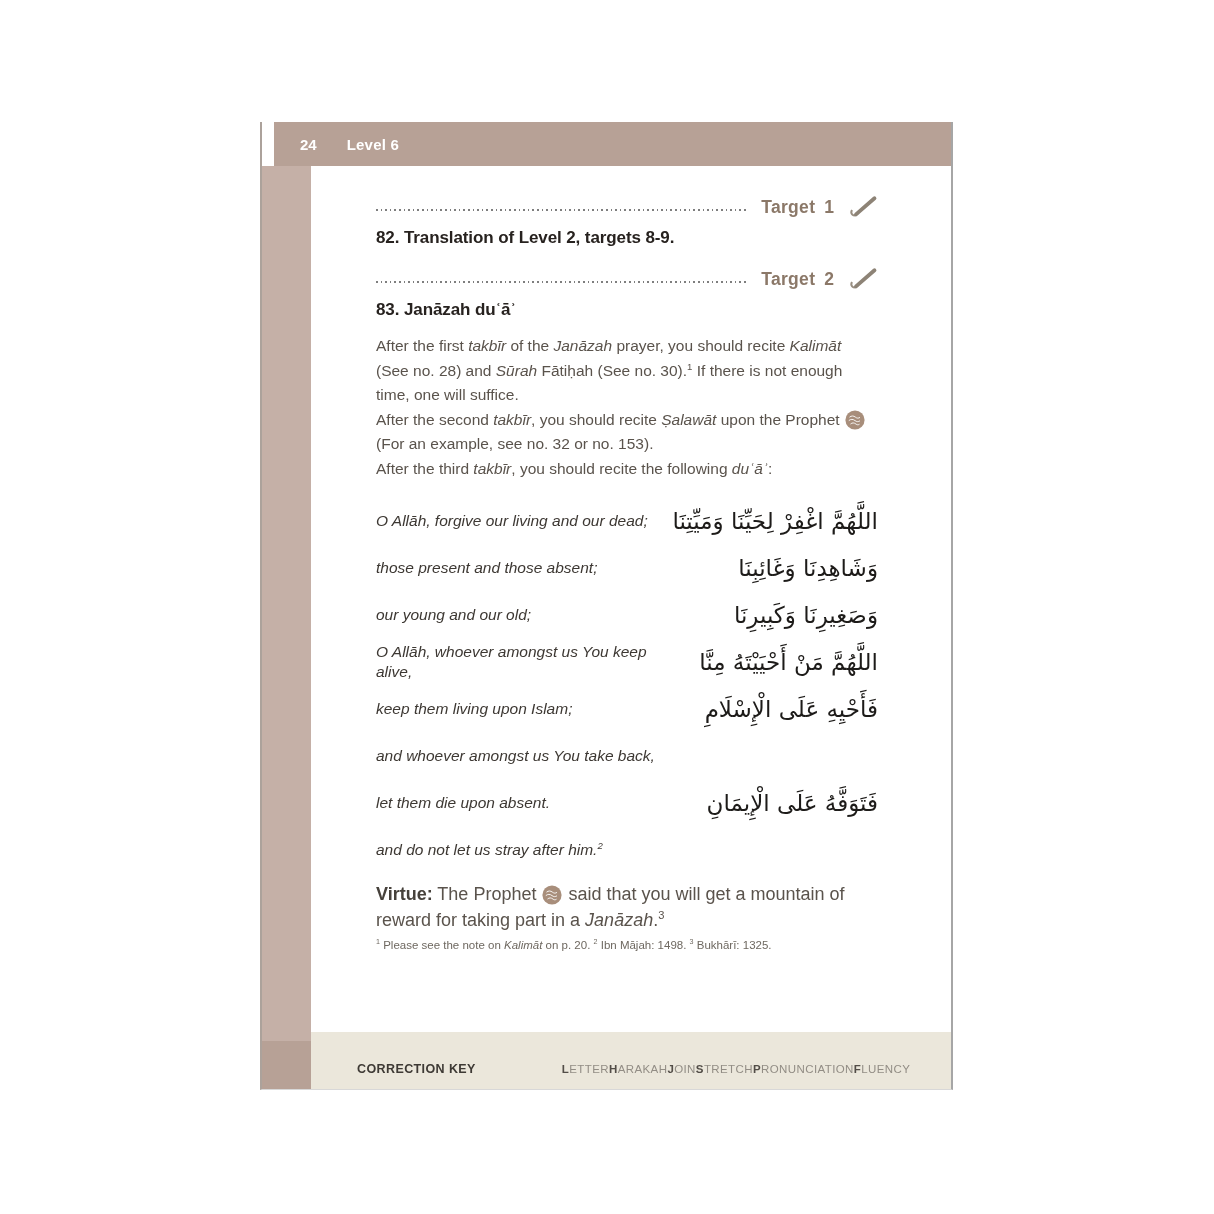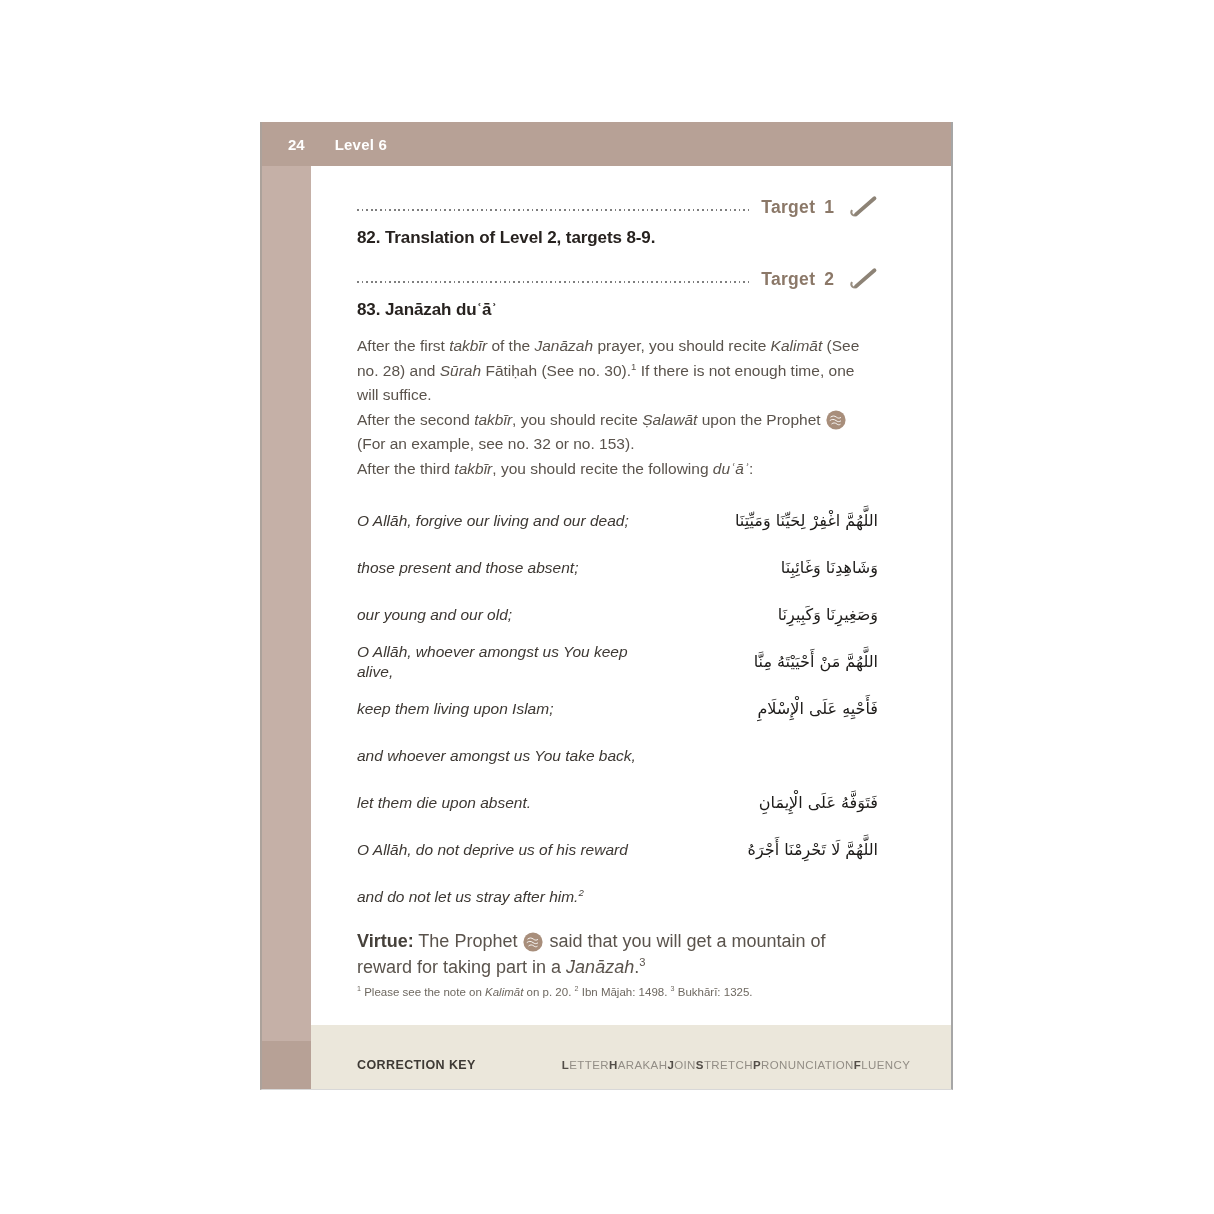--- a/index.html
+++ b/index.html
@@ -11,32 +11,32 @@
   .canvas{position:relative;width:1214px;height:1214px;background:#ffffff;overflow:hidden;}
 
   .page{
     position:absolute;left:260px;top:122px;width:693px;height:968px;
     background:#ffffff;box-sizing:border-box;
     border-left:2px solid #aca29b;border-right:2px solid #a6a6a6;
     border-bottom:1px solid #d8d8d8;
   }
 
   .header-bar{
-    position:absolute;top:0;left:0;right:0;height:44px;background:#b7a196;
+    position:absolute;top:0;left:12px;right:0;height:44px;background:#b7a196;
     display:flex;align-items:center;color:#ffffff;font-weight:bold;font-size:15px;
   }
   .header-bar .page-num{margin-left:26px;}
   .header-bar .level{margin-left:30px;letter-spacing:.2px;}
 
   .side-strip{position:absolute;top:44px;left:0;width:49px;bottom:48px;background:#c5b0a7;}
   .side-strip-bottom{position:absolute;bottom:0;left:0;width:49px;height:48px;background:#b7a196;}
 
   .content{
     position:absolute;top:44px;left:49px;right:0;bottom:48px;background:#ffffff;
-    box-sizing:border-box;padding:28px 73px 0 46px;overflow:hidden;
+    box-sizing:border-box;padding:28px 73px 0 65px;overflow:hidden;
   }
 
   .target-row{display:flex;align-items:center;height:26px;}
   .target-row.second{margin-top:14px;}
   .leader{
     flex:1;height:2px;margin-right:12px;margin-top:5px;
     background-image:repeating-linear-gradient(to right,#7e7e7e 0 1.7px,transparent 1.7px 4.6px);
   }
   .target-label{color:#8b7868;font-weight:bold;font-size:17.5px;letter-spacing:.3px;}
   .target-num{color:#8b7868;font-weight:bold;font-size:17.5px;margin-left:9px;}
@@ -51,33 +51,33 @@
   p.body em,.en em{font-style:italic;}
   sup{font-size:62%;vertical-align:super;line-height:0;}
 
   .dua-table{margin-top:16px;}
   .dua-row{display:flex;align-items:center;min-height:47px;}
   .en{
     width:282px;font-style:italic;font-size:15.5px;line-height:20px;color:#3d3833;
   }
   .ar{
     flex:1;text-align:right;direction:rtl;white-space:nowrap;
-    font-family:"DejaVu Sans",sans-serif;font-size:16px;line-height:40px;color:#1d1b19;
+    font-family:"DejaVu Sans",sans-serif;font-size:23px;line-height:40px;color:#1d1b19;
   }
 
   p.virtue{font-size:18px;line-height:26px;color:#5a534c;margin:8px 0 0 0;}
   p.virtue strong{color:#46413b;}
   p.footnote{font-size:11.5px;line-height:15px;color:#6e6860;margin:5px 0 0 0;}
 
   .pbuh{
     display:inline-block;width:20px;height:20px;vertical-align:-5px;margin:0 1px;
   }
 
   .correction-bar{
-    position:absolute;left:49px;right:0;bottom:0;height:64px;background:#ebe7db;
+    position:absolute;left:49px;right:0;bottom:0;height:57px;background:#ebe7db;
     display:flex;align-items:center;box-sizing:border-box;padding:16px 76px 0 46px;
   }
   .ck-title{font-size:12.5px;font-weight:bold;color:#3e3a35;letter-spacing:.4px;white-space:nowrap;}
   .ck-items{flex:1;display:flex;justify-content:center;margin-left:86px;}
   .ck-item{font-size:11.5px;letter-spacing:.4px;color:#928d85;white-space:nowrap;}
   .ck-item b{color:#524d47;font-weight:bold;}
 </style>
 </head>
 <body>
 
@@ -151,24 +151,20 @@
           <div class="ar">فَأَحْيِهِ عَلَى الْإِسْلَامِ</div>
         </div>
         <div class="dua-row">
           <div class="en"><span>and whoever amongst us You take back,</span></div>
         </div>
         <div class="dua-row">
           <div class="en"><span>let them die upon absent.</span></div>
           <div class="ar">فَتَوَفَّهُ عَلَى الْإِيمَانِ</div>
         </div>
         <div class="dua-row">
-          <div class="en"><span>O Allāh, do not deprive us of his reward</span></div>
-          <div class="ar">اللَّهُمَّ لَا تَحْرِمْنَا أَجْرَهُ</div>
-        </div>
-        <div class="dua-row">
           <div class="en"><span>and do not let us stray after him.</span><sup>2</sup></div>
         </div>
       </div>
 
       <p class="virtue"><strong>Virtue:</strong><span> The Prophet </span><span class="pbuh"><svg width="20" height="20" viewBox="0 0 20 20">
               <circle cx="10" cy="10" r="9.6" fill="#a88e7b"></circle>
               <path d="M4.5 7.2 c2 -1.6 4 -1.6 6 0 c1.5 1.2 3 1.2 4.5 0.2" fill="none" stroke="#fff" stroke-width="0.9"></path>
               <path d="M3.8 10.6 c2 -1.6 4.2 -1.6 6.2 0 c1.6 1.3 3.4 1.3 5 0.2" fill="none" stroke="#fff" stroke-width="0.9"></path>
               <path d="M5.5 14 c1.8 -1.4 3.6 -1.4 5.4 0 c1.2 1 2.4 1 3.6 0.2" fill="none" stroke="#fff" stroke-width="0.9"></path>
             </svg></span><span> said that you will get a mountain of reward for taking part in a </span><em>Janāzah</em><span>.</span><sup>3</sup></p>

